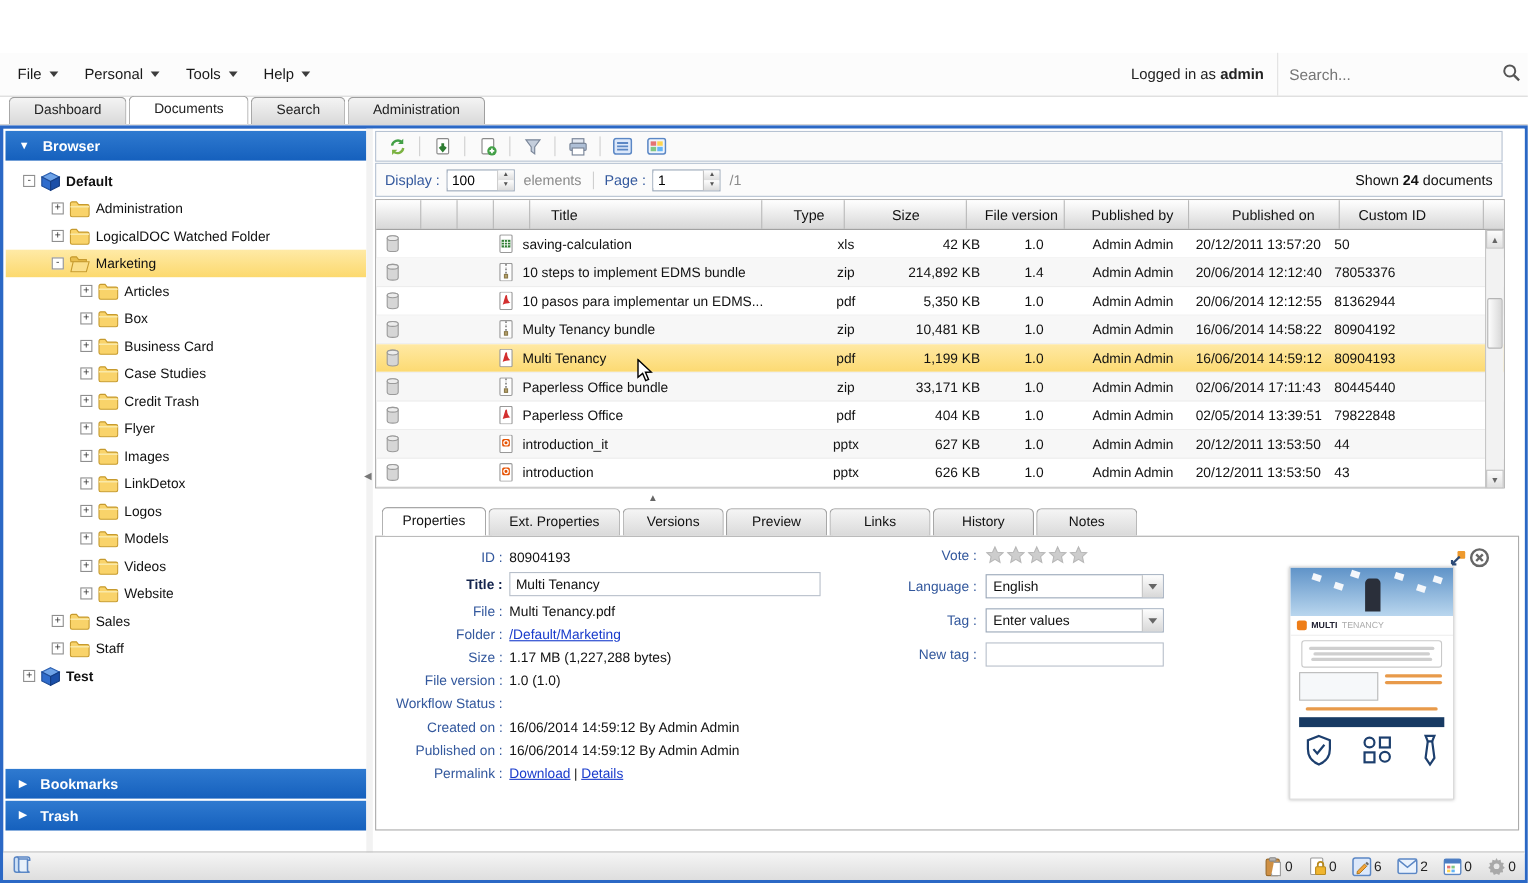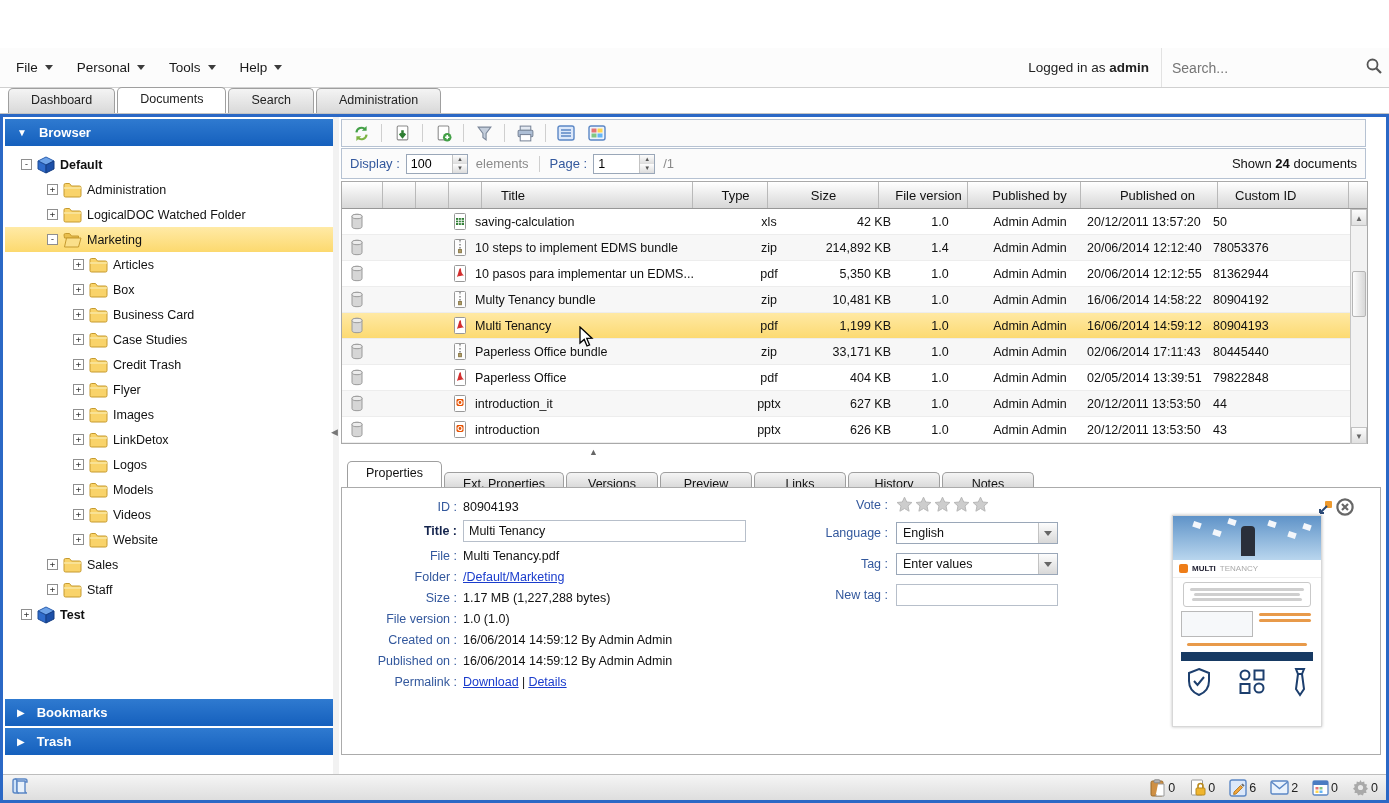--- a/index.html
+++ b/index.html
@@ -90,21 +90,21 @@
   .c-fill { width:40px; flex:none; border-right:none; }
   #grid-vscroll { position:absolute; right:0; top:27px; width:17px; height:235px; background:#f2f2f2; border-left:1px solid #c6c6c6; }
   .scroll-arrow { height:17px; text-align:center; font-size:8px; color:#666; line-height:17px; background:linear-gradient(#fcfcfc,#e0e0e0); border:1px solid #c2c2c2; cursor:pointer; }
   #vthumb { position:absolute; left:1px; top:62px; width:14px; height:46px; background:linear-gradient(90deg,#fdfdfd,#d8d8d8); border:1px solid #b5b5b5; border-radius:2px; cursor:grab; }
   #grid-vscroll .down { position:absolute; bottom:0; left:0; right:0; }
 
   
   #h-handle { position:absolute; left:2px; top:329px; width:1025px; height:15px; background:#fff; }
   #h-handle .grip { position:absolute; left:248px; top:1px; font-size:9px; color:#666; cursor:pointer; }
   #detail-tabs { position:absolute; left:2px; top:344px; width:1040px; height:26px; display:flex; align-items:flex-end; padding-left:6px; }
-  .d-tab { height:15px; padding:4px 18px; margin-right:2px; font-size:12.5px; background:linear-gradient(#f5f5f5,#dadada); border:1px solid #9f9f9f; border-bottom:none; border-radius:5px 5px 0 0; cursor:pointer; min-width:92px; text-align:center; }
+  .d-tab { height:25px; padding:4px 18px; margin-right:2px; font-size:12.5px; background:linear-gradient(#f5f5f5,#dadada); border:1px solid #9f9f9f; border-bottom:none; border-radius:5px 5px 0 0; cursor:pointer; min-width:92px; text-align:center; }
   .d-tab.active { background:#fff; height:26px; z-index:2; position:relative; }
 
   
   #detail-panel { position:absolute; left:2px; top:370px; width:1040px; height:268px; border:1px solid #ababab; background:#fff; }
   #fields-left { position:absolute; left:6px; top:8px; width:470px; }
   .f-row { display:flex; align-items:center; min-height:21px; margin-bottom:0px; }
   .f-label { width:115px; text-align:right; color:#33589d; font-size:12.5px; padding-right:6px; flex:none; }
   .f-label.bold { font-weight:bold; color:#14244d; }
   .f-value { font-size:12.5px; color:#111; }
   .f-link { color:#1a3ccc; text-decoration:underline; cursor:pointer; font-size:12.5px; }
@@ -826,20 +826,24 @@
             </div>
             <div class="f-row">
               <div class="f-label">Size :</div>
               <span class="f-value">1.17 MB (1,227,288 bytes)</span>
             </div>
             <div class="f-row">
               <div class="f-label">File version :</div>
               <span class="f-value">1.0 (1.0)</span>
             </div>
             <div class="f-row">
+              <div class="f-label">Workflow Status :</div>
+              <span class="f-value"></span>
+            </div>
+            <div class="f-row">
               <div class="f-label">Created on :</div>
               <span class="f-value">16/06/2014 14:59:12 By Admin Admin</span>
             </div>
             <div class="f-row">
               <div class="f-label">Published on :</div>
               <span class="f-value">16/06/2014 14:59:12 By Admin Admin</span>
             </div>
             <div class="f-row">
               <div class="f-label">Permalink :</div>
               <span><span class="f-link">Download</span><span> | </span><span class="f-link">Details</span></span>

